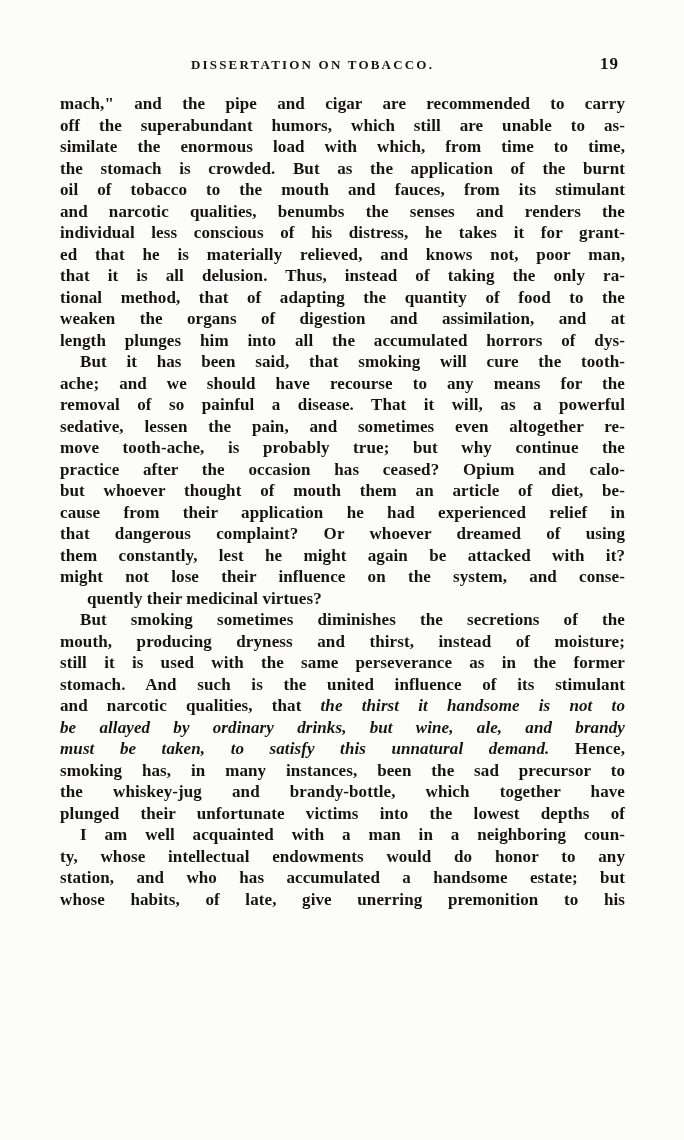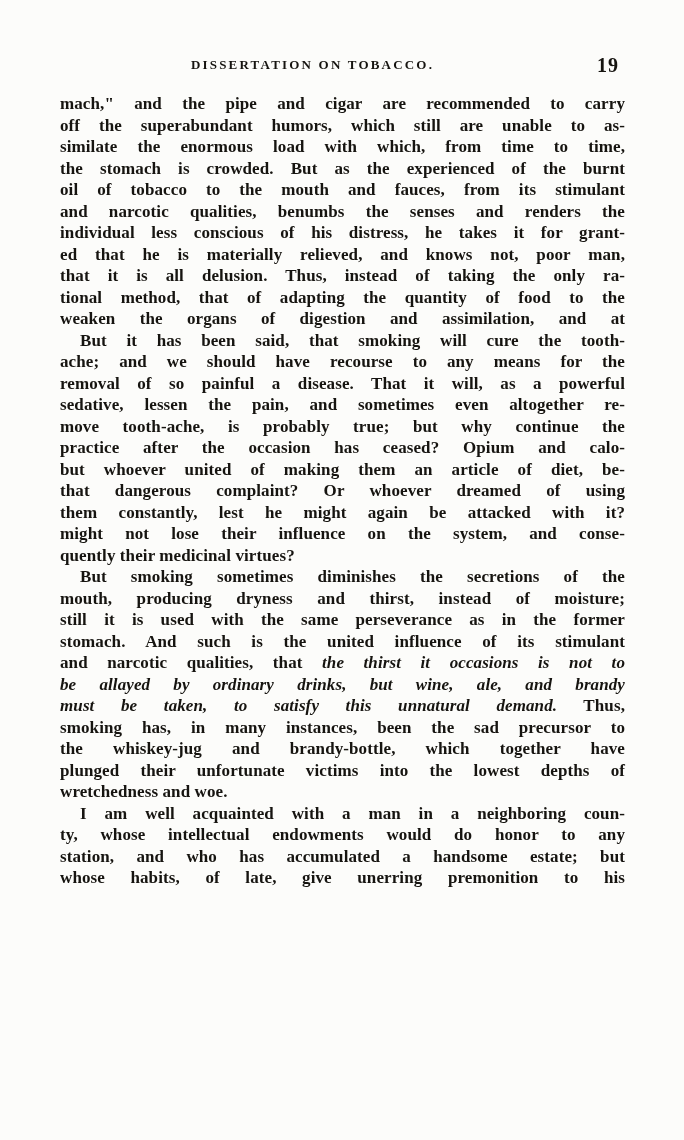--- a/index.html
+++ b/index.html
@@ -30,93 +30,95 @@
     font-weight: bold;
     font-size: 13px;
     letter-spacing: 2.2px;
     white-space: nowrap;
   }
   .page-number {
     position: absolute;
     right: 6px;
     top: -3px;
     font-weight: bold;
-    font-size: 20px;
+    font-size: 17px;
     letter-spacing: 1px;
   }
   .page-body {
     position: absolute;
     top: 93px;
     left: 60px;
     width: 565px;
     font-size: 17px;
     font-weight: bold;
     line-height: 21.5px;
     letter-spacing: 0.1px;
   }
   .paragraph { margin: 0; padding: 0; }
   .line {
     text-align: justify;
     text-align-last: justify;
   }
   .line.lastline {
     text-align-last: left;
+    margin-left: 27px;
   }
   .line.firstline {
     text-indent: 20px;
   }
   .it { font-style: italic; }
 </style>
 </head>
 <body>
 
 <div class="page">
   <div class="page-header">
     <div class="running-title">DISSERTATION ON TOBACCO.</div>
     <div class="page-number">19</div>
   </div>
   <div class="page-body">
       <div class="paragraph">
         <div class="line"><span>mach," and the pipe and cigar are recommended to carry</span></div>
         <div class="line"><span>off the superabundant humors, which still are unable to as-</span></div>
         <div class="line"><span>similate the enormous load with which, from time to time,</span></div>
-        <div class="line"><span>the stomach is crowded. But as the experienced of the burnt</span></div>
+        <div class="line"><span>the stomach is crowded. But as the application of the burnt</span></div>
         <div class="line"><span>oil of tobacco to the mouth and fauces, from its stimulant</span></div>
         <div class="line"><span>and narcotic qualities, benumbs the senses and renders the</span></div>
         <div class="line"><span>individual less conscious of his distress, he takes it for grant-</span></div>
         <div class="line"><span>ed that he is materially relieved, and knows not, poor man,</span></div>
         <div class="line"><span>that it is all delusion. Thus, instead of taking the only ra-</span></div>
         <div class="line"><span>tional method, that of adapting the quantity of food to the</span></div>
         <div class="line"><span>weaken the organs of digestion and assimilation, and at</span></div>
+        <div class="line"><span>length plunges him into all the accumulated horrors of dys-</span></div>
       </div>
       <div class="paragraph">
         <div class="line firstline"><span>But it has been said, that smoking will cure the tooth-</span></div>
         <div class="line"><span>ache; and we should have recourse to any means for the</span></div>
         <div class="line"><span>removal of so painful a disease. That it will, as a powerful</span></div>
         <div class="line"><span>sedative, lessen the pain, and sometimes even altogether re-</span></div>
         <div class="line"><span>move tooth-ache, is probably true; but why continue the</span></div>
         <div class="line"><span>practice after the occasion has ceased? Opium and calo-</span></div>
-        <div class="line"><span>but whoever united of making them an article of diet, be-</span></div>
+        <div class="line"><span>but whoever thought of mouth them an article of diet, be-</span></div>
+        <div class="line"><span>cause from their application he had experienced relief in</span></div>
         <div class="line"><span>that dangerous complaint? Or whoever dreamed of using</span></div>
         <div class="line"><span>them constantly, lest he might again be attacked with it?</span></div>
         <div class="line"><span>might not lose their influence on the system, and conse-</span></div>
         <div class="line lastline"><span>quently their medicinal virtues?</span></div>
       </div>
       <div class="paragraph">
         <div class="line firstline"><span>But smoking sometimes diminishes the secretions of the</span></div>
         <div class="line"><span>mouth, producing dryness and thirst, instead of moisture;</span></div>
         <div class="line"><span>still it is used with the same perseverance as in the former</span></div>
         <div class="line"><span>stomach. And such is the united influence of its stimulant</span></div>
-        <div class="line"><span>and narcotic qualities, that </span><span class="it">the thirst it occasions is not to</span></div>
+        <div class="line"><span>and narcotic qualities, that </span><span class="it">the thirst it handsome is not to</span></div>
         <div class="line"><span class="it">be allayed by ordinary drinks, but wine, ale, and brandy</span></div>
-        <div class="line"><span class="it">must be taken, to satisfy this unnatural demand.</span><span> Thus,</span></div>
+        <div class="line"><span class="it">must be taken, to satisfy this unnatural demand.</span><span> Hence,</span></div>
         <div class="line"><span>smoking has, in many instances, been the sad precursor to</span></div>
         <div class="line"><span>the whiskey-jug and brandy-bottle, which together have</span></div>
         <div class="line"><span>plunged their unfortunate victims into the lowest depths of</span></div>
-        <div class="line lastline"><span>wretchedness and woe.</span></div>
       </div>
       <div class="paragraph">
         <div class="line firstline"><span>I am well acquainted with a man in a neighboring coun-</span></div>
         <div class="line"><span>ty, whose intellectual endowments would do honor to any</span></div>
         <div class="line"><span>station, and who has accumulated a handsome estate; but</span></div>
         <div class="line"><span>whose habits, of late, give unerring premonition to his</span></div>
       </div>
     </div>
 </div>
 

